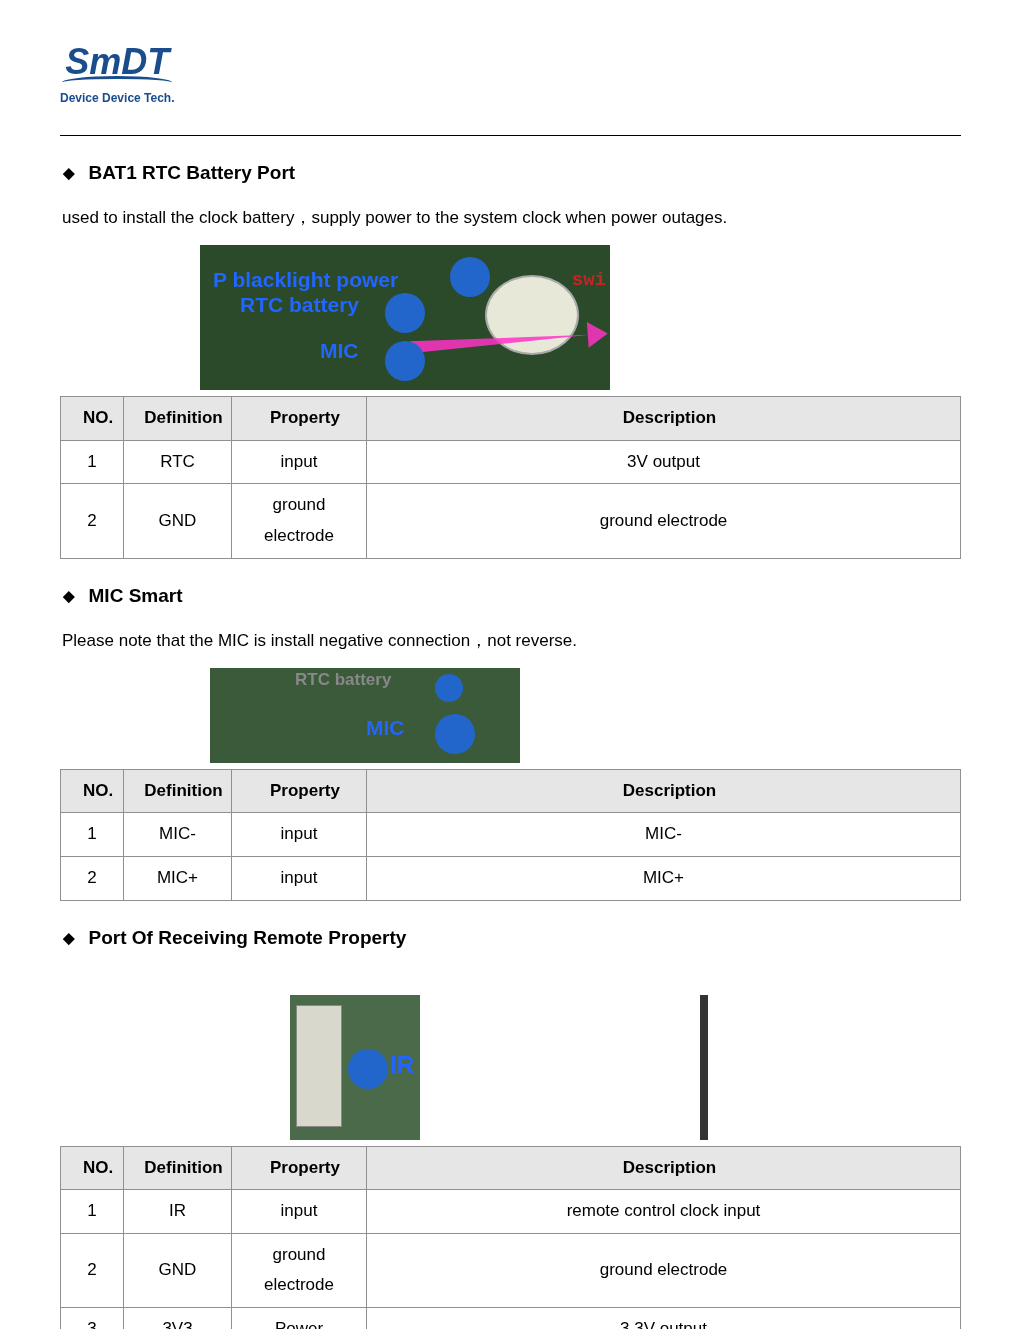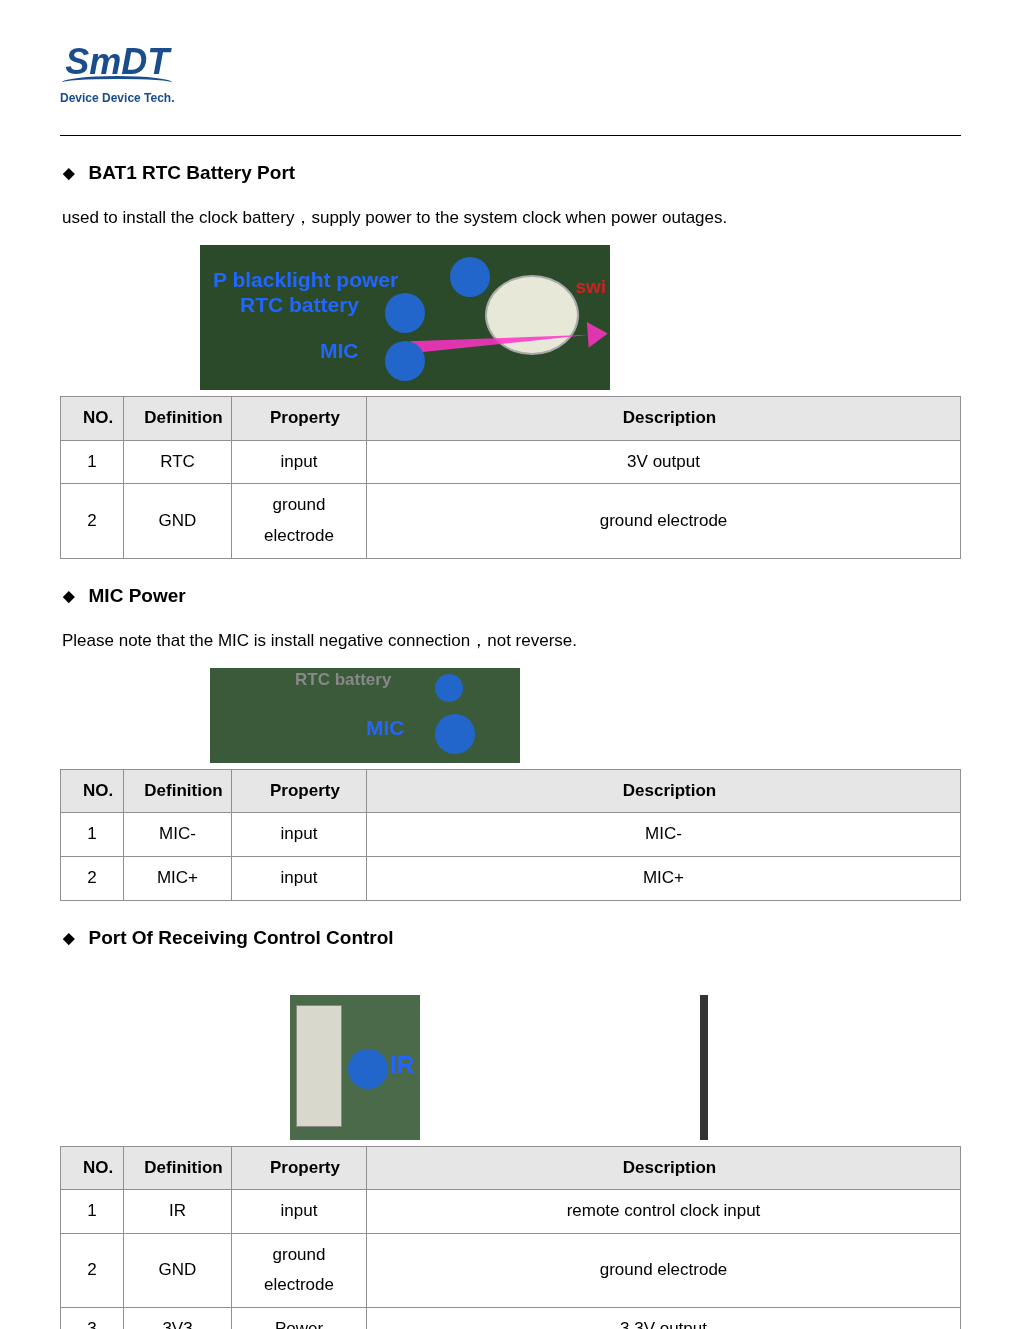--- a/index.html
+++ b/index.html
@@ -208,21 +208,21 @@
 </div>
 
 <div class="section-heading">
   <span class="diamond">◆</span><span>BAT1 RTC Battery Port</span>
 </div>
 <p class="section-desc">used to install the clock battery，supply power to the system clock when power outages.</p>
 <div class="img-row">
   <div class="pcb-img">
     <div class="pcb-label-blue" style="top:4px;left:13px;margin-top:19px;">P blacklight power</div>
     <div class="pcb-btn" style="top:12px;left:250px;"></div>
-    <div class="pcb-label-red" style="top:31px;right:4px;">swi</div>
+    <div class="pcb-label-red" style="top:24px;right:4px;font-family:Liberation Mono, monospace;">swi</div>
     <div class="pcb-label-blue" style="top:48px;left:40px;">RTC battery</div>
     <div class="pcb-btn" style="top:48px;left:185px;"></div>
     <div class="pcb-circle" style="top:30px;left:285px;"></div>
     <div class="mag-arrow"></div>
     <div class="pcb-label-blue" style="top:94px;left:120px;">MIC</div>
     <div class="pcb-btn" style="top:96px;left:185px;"></div>
   </div>
 </div>
 <table class="pin-table">
   <tbody>
@@ -241,21 +241,21 @@
   <tr>
     <td>2</td>
     <td>GND</td>
     <td>ground electrode</td>
     <td>ground electrode</td>
   </tr>
 </tbody>
   </table>
 
 <div class="section-heading">
-  <span class="diamond">◆</span><span>MIC Power</span>
+  <span class="diamond">◆</span><span>MIC Smart</span>
 </div>
 <p class="section-desc">Please note that the MIC is install negative connection，not reverse.</p>
 <div class="img-row">
   <div class="pcb-img2">
     <div class="pcb-greytext" style="top:2px;left:85px;">RTC battery</div>
     <div class="pcb-btn-sm" style="top:6px;left:225px;"></div>
     <div class="pcb-label-blue" style="top:48px;left:156px;">MIC</div>
     <div class="pcb-btn" style="top:46px;left:225px;"></div>
   </div>
 </div>
@@ -276,21 +276,21 @@
   <tr>
     <td>2</td>
     <td>MIC+</td>
     <td>input</td>
     <td>MIC+</td>
   </tr>
 </tbody>
   </table>
 
 <div class="section-heading">
-  <span class="diamond">◆</span><span>Port Of Receiving Control Control</span>
+  <span class="diamond">◆</span><span>Port Of Receiving Remote Property</span>
 </div>
 <div style="height:26px"></div>
 <div class="img-row">
   <div class="pcb-img3-wrap">
     <div class="pcb-img3">
       <div style="position:absolute;left:6px;top:10px;width:44px;height:120px;background:#d8d8cc;border:1px solid #888;"></div>
       <div class="pcb-btn" style="top:54px;left:58px;"></div>
       <div class="pcb-label-ir" style="top:56px;left:100px;">IR</div>
     </div>
     <div class="pcb-tall"></div>

